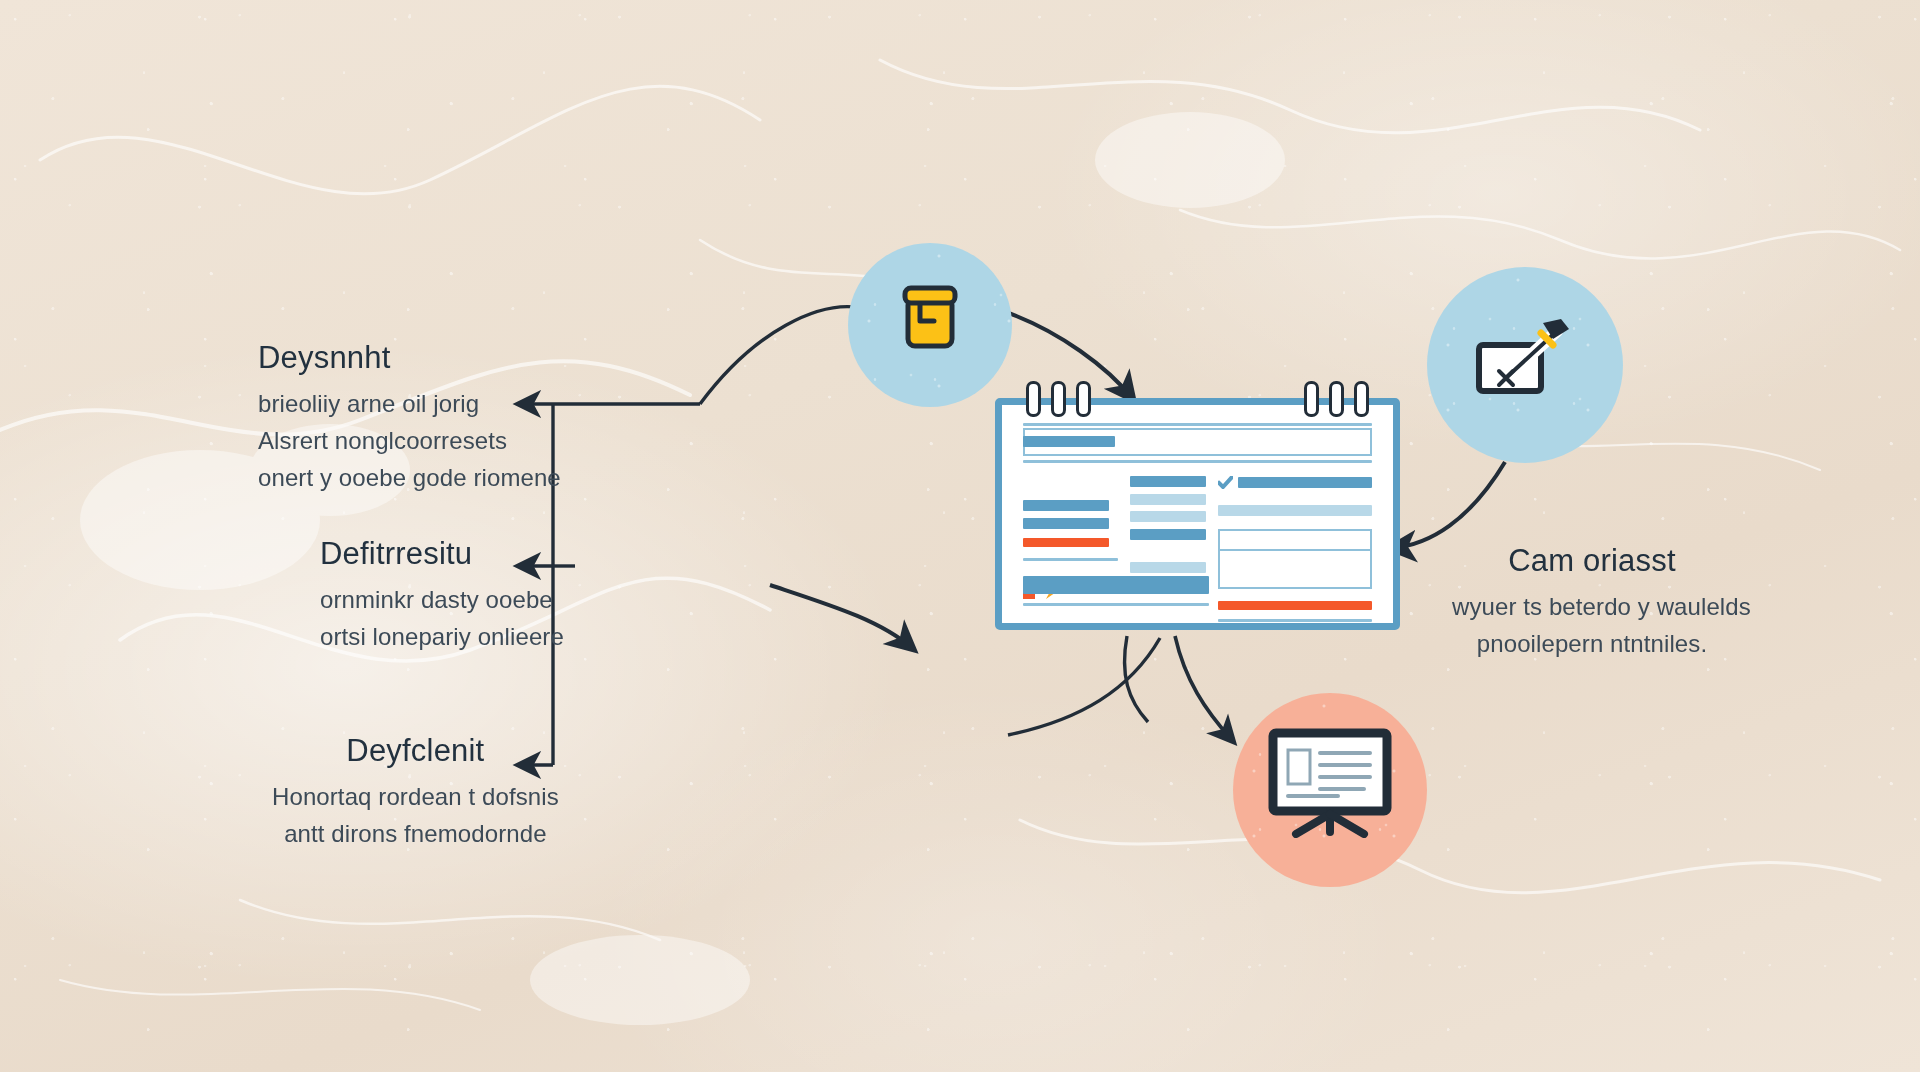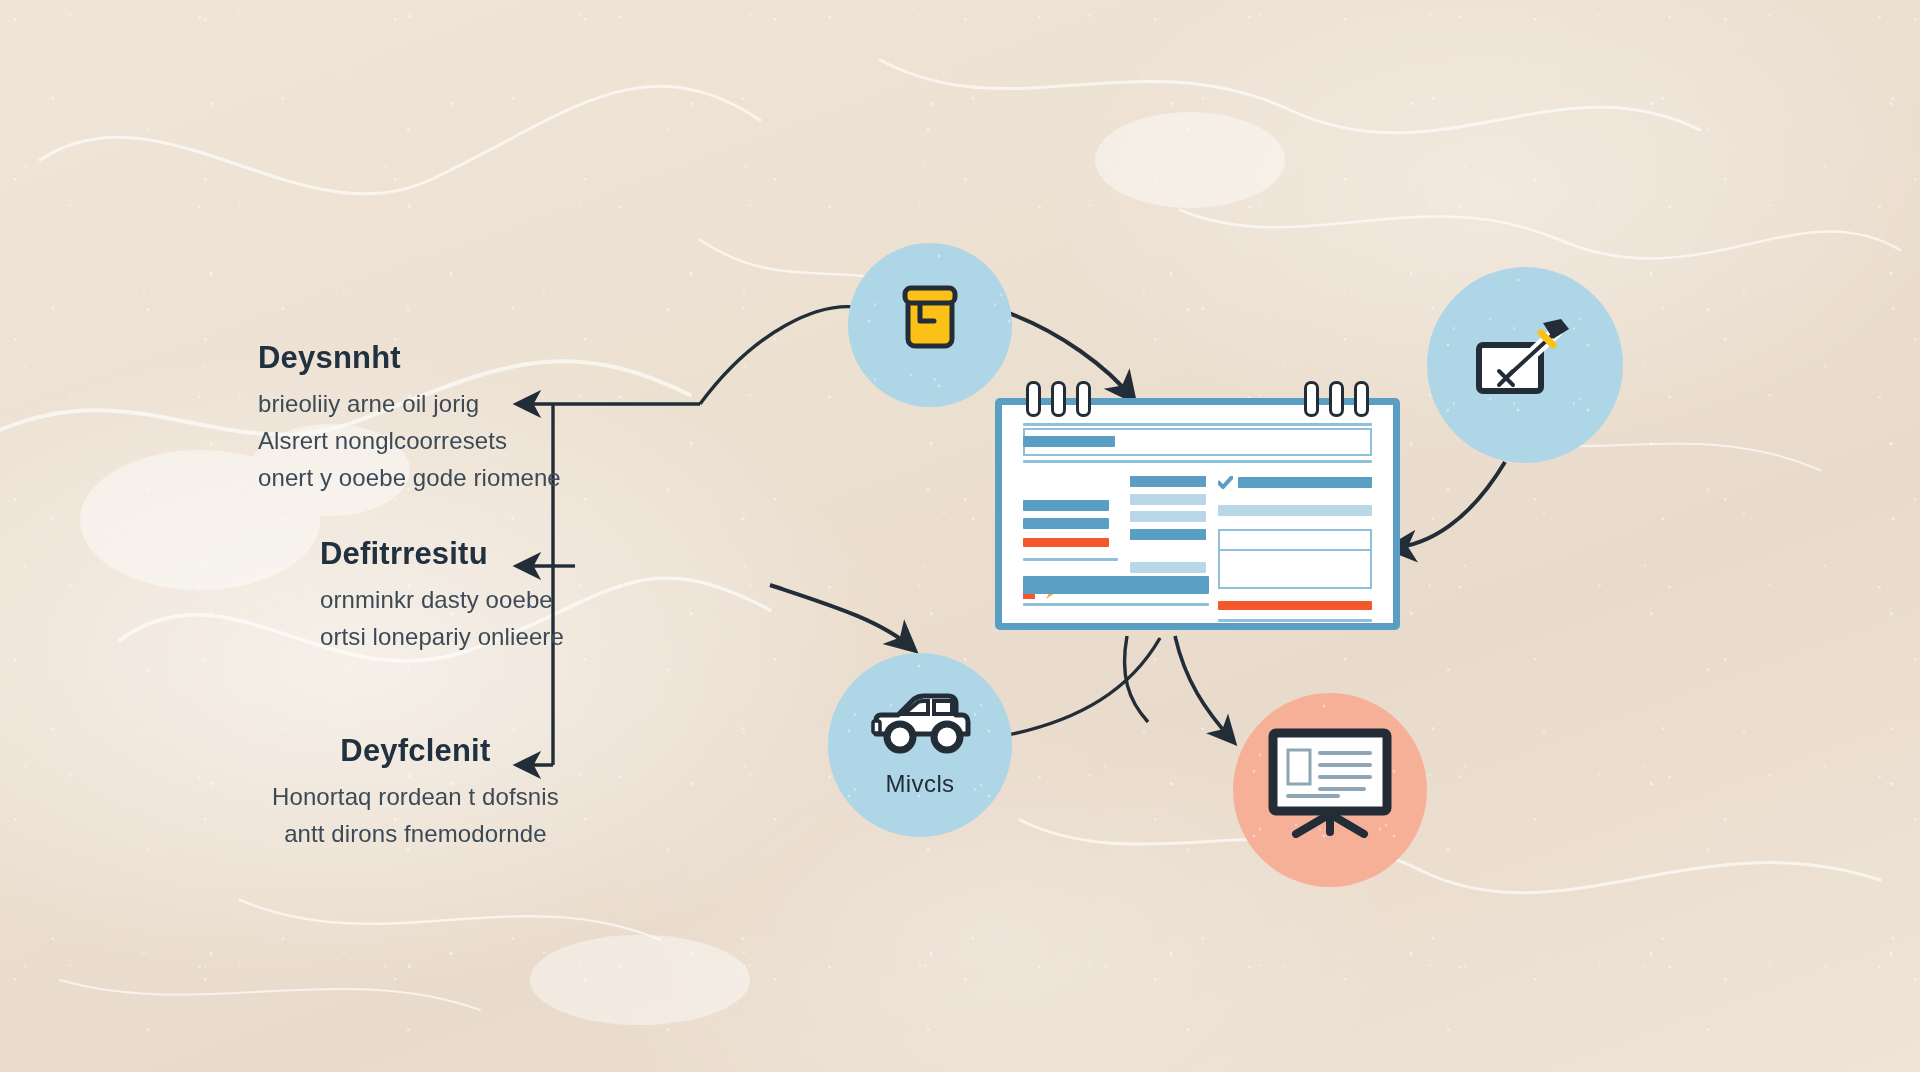--- a/index.html
+++ b/index.html
@@ -110,21 +110,21 @@
   .bar-mid    { height: 11px; background: #5b9ec4; }
   .bar-light  { height: 11px; background: #b8d8e8; }
   .bar-orange { height: 9px;  background: #f4582a; }
   .bar-thick  { height: 18px; background: #5b9ec4; }
   .box-outline { border: 2.5px solid #8fc0da; background: #fff; }
 
   
   .txtblock { position: absolute; }
   .txt-h {
     font-size: 31px;
-    font-weight: bold;
+    font-weight: normal;
     color: #22313f;
     letter-spacing: .2px;
     margin-bottom: 9px;
   }
   .txt-l {
     font-size: 24px;
     color: #3c4a57;
     line-height: 1.55;
     letter-spacing: .1px;
     white-space: nowrap;
@@ -193,34 +193,20 @@
     <span class="node-speck"></span>
     <svg class="node-icon" width="56" height="66" viewBox="0 0 56 66">
       <rect x="6" y="13" width="44" height="48" rx="7" fill="#fcc116" stroke="#222d38" stroke-width="5"></rect>
       <rect x="3" y="3" width="50" height="15" rx="6" fill="#fcc116" stroke="#222d38" stroke-width="5"></rect>
       <path d="M18 20 L18 36 L32 36" fill="none" stroke="#222d38" stroke-width="5" stroke-linecap="round" stroke-linejoin="round"></path>
     </svg>
     <span class="node-label"></span>
   </div>
 
 
-  <div class="node" style="left:828px; top:653px; width:184px; height:184px; background:#aed6e6;">
-    <span class="node-speck"></span>
-    <svg class="node-icon" width="104" height="64" viewBox="0 0 104 64">
-      <path d="M8 42 L8 28 C 8 25, 10 23, 13 23 L30 23 L46 7
-               C 49 5, 52 4, 56 4 L80 4 C 85 4, 88 7, 88 12 L88 23
-               L94 23 C 98 23, 100 26, 100 30 L100 42 Z" fill="#ffffff" stroke="#222d38" stroke-width="5" stroke-linejoin="round"></path>
-      <path d="M36 22 L50 10 C 52 9, 54 9, 56 9 L60 9 L60 22 Z" fill="#ffffff" stroke="#222d38" stroke-width="4"></path>
-      <rect x="66" y="9" width="18" height="13" fill="#ffffff" stroke="#222d38" stroke-width="4"></rect>
-      <rect x="5" y="29" width="7" height="12" rx="2" fill="#ffffff" stroke="#222d38" stroke-width="3.5"></rect>
-      <circle cx="32" cy="45" r="13" fill="#ffffff" stroke="#222d38" stroke-width="7"></circle>
-      <circle cx="79" cy="45" r="13" fill="#ffffff" stroke="#222d38" stroke-width="7"></circle>
-    </svg>
-    <span class="node-label">Mivcls</span>
-  </div>
 
   <div class="node" style="left:1427px; top:267px; width:196px; height:196px; background:#aed6e6;">
     <span class="node-speck"></span>
     <svg class="node-icon" width="104" height="86" viewBox="0 0 104 86">
       <rect x="6" y="30" width="62" height="46" rx="4" fill="#ffffff" stroke="#222d38" stroke-width="6"></rect>
       <path d="M34 62 L84 16" stroke="#ffffff" stroke-width="12" stroke-linecap="round"></path>
       <path d="M34 62 L84 16" stroke="#222d38" stroke-width="4" stroke-linecap="round"></path>
       <path d="M70 8 L88 4 L96 14 L80 24 Z" fill="#222d38"></path>
       <path d="M68 18 L80 30" stroke="#fcc116" stroke-width="7" stroke-linecap="round"></path>
       <path d="M26 56 L40 70 M26 70 L40 56" stroke="#222d38" stroke-width="4" stroke-linecap="round"></path>
@@ -342,14 +328,19 @@
     <div class="txt-l">ornminkr dasty ooebe</div>
     <div class="txt-l">ortsi lonepariy onlieere</div>
   </div>
 
   <div class="txtblock" style="left:272px; top:733px;text-align:center;">
     <div class="txt-h">Deyfclenit</div>
     <div class="txt-l">Honortaq rordean t dofsnis</div>
     <div class="txt-l">antt dirons fnemodornde</div>
   </div>
 
+  <div class="txtblock txt-right" style="left:1452px; top:543px; width:280px;">
+    <div class="txt-h">Cam oriasst</div>
+    <div class="txt-l">wyuer ts beterdo y waulelds</div>
+    <div class="txt-l">pnooilepern ntntniles.</div>
+  </div>
 
 </div>
 
 </body></html>

